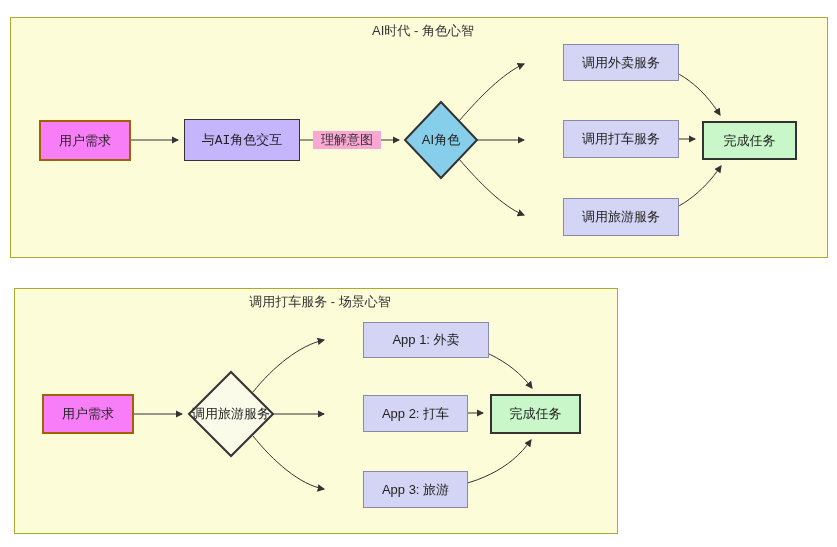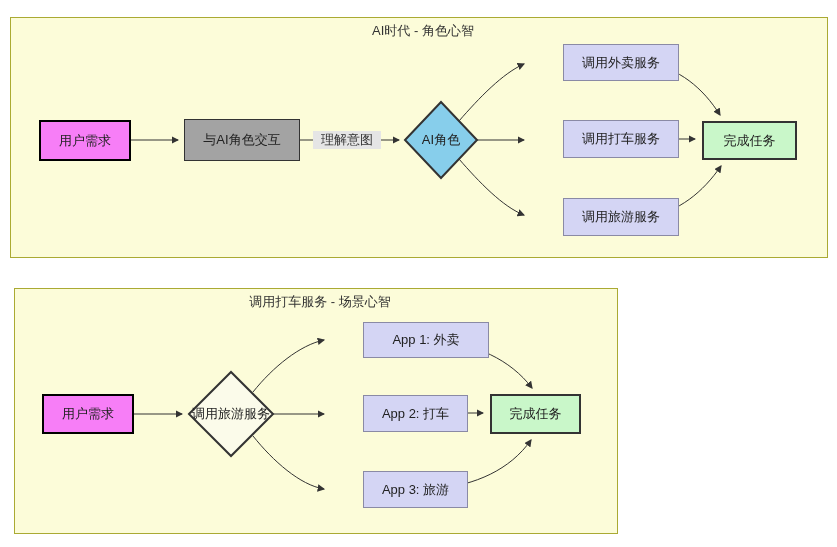--- a/index.html
+++ b/index.html
@@ -35,35 +35,35 @@
     position: absolute;
     display: flex;
     align-items: center;
     justify-content: center;
     box-sizing: border-box;
     font-size: 13px;
     color: #222222;
     text-align: center;
     white-space: nowrap;
   }
-  .pink   { background: #f77ef7; border: 2px solid #000000; }
-  .cream  { background: #a3a3a3; border: 1px solid #333333; }
+  .pink   { background: #f77ef7; border: 2px solid #a16207; }
+  .cream  { background: #c4b5fd; border: 1px solid #333333; font-family: Liberation Mono, monospace; }
   .purple { background: #d4d5f4; border: 1px solid #8a8aa5; margin-left: 32px; }
   .green  { background: #c9f7c9; border: 2px solid #333333; }
   .diamond-label {
     position: absolute;
     transform: translate(-50%, -50%);
     font-size: 13px;
     color: #222222;
     white-space: nowrap;
   }
   .edge-label {
     position: absolute;
     transform: translate(-50%, -50%);
-    background: #e5e5e5;
+    background: #f9a8d4;
     font-size: 13px;
     color: #333333;
     padding: 0 8px;
     white-space: nowrap;
   }
 </style>
 </head>
 <body>
 
 <div class="canvas">

